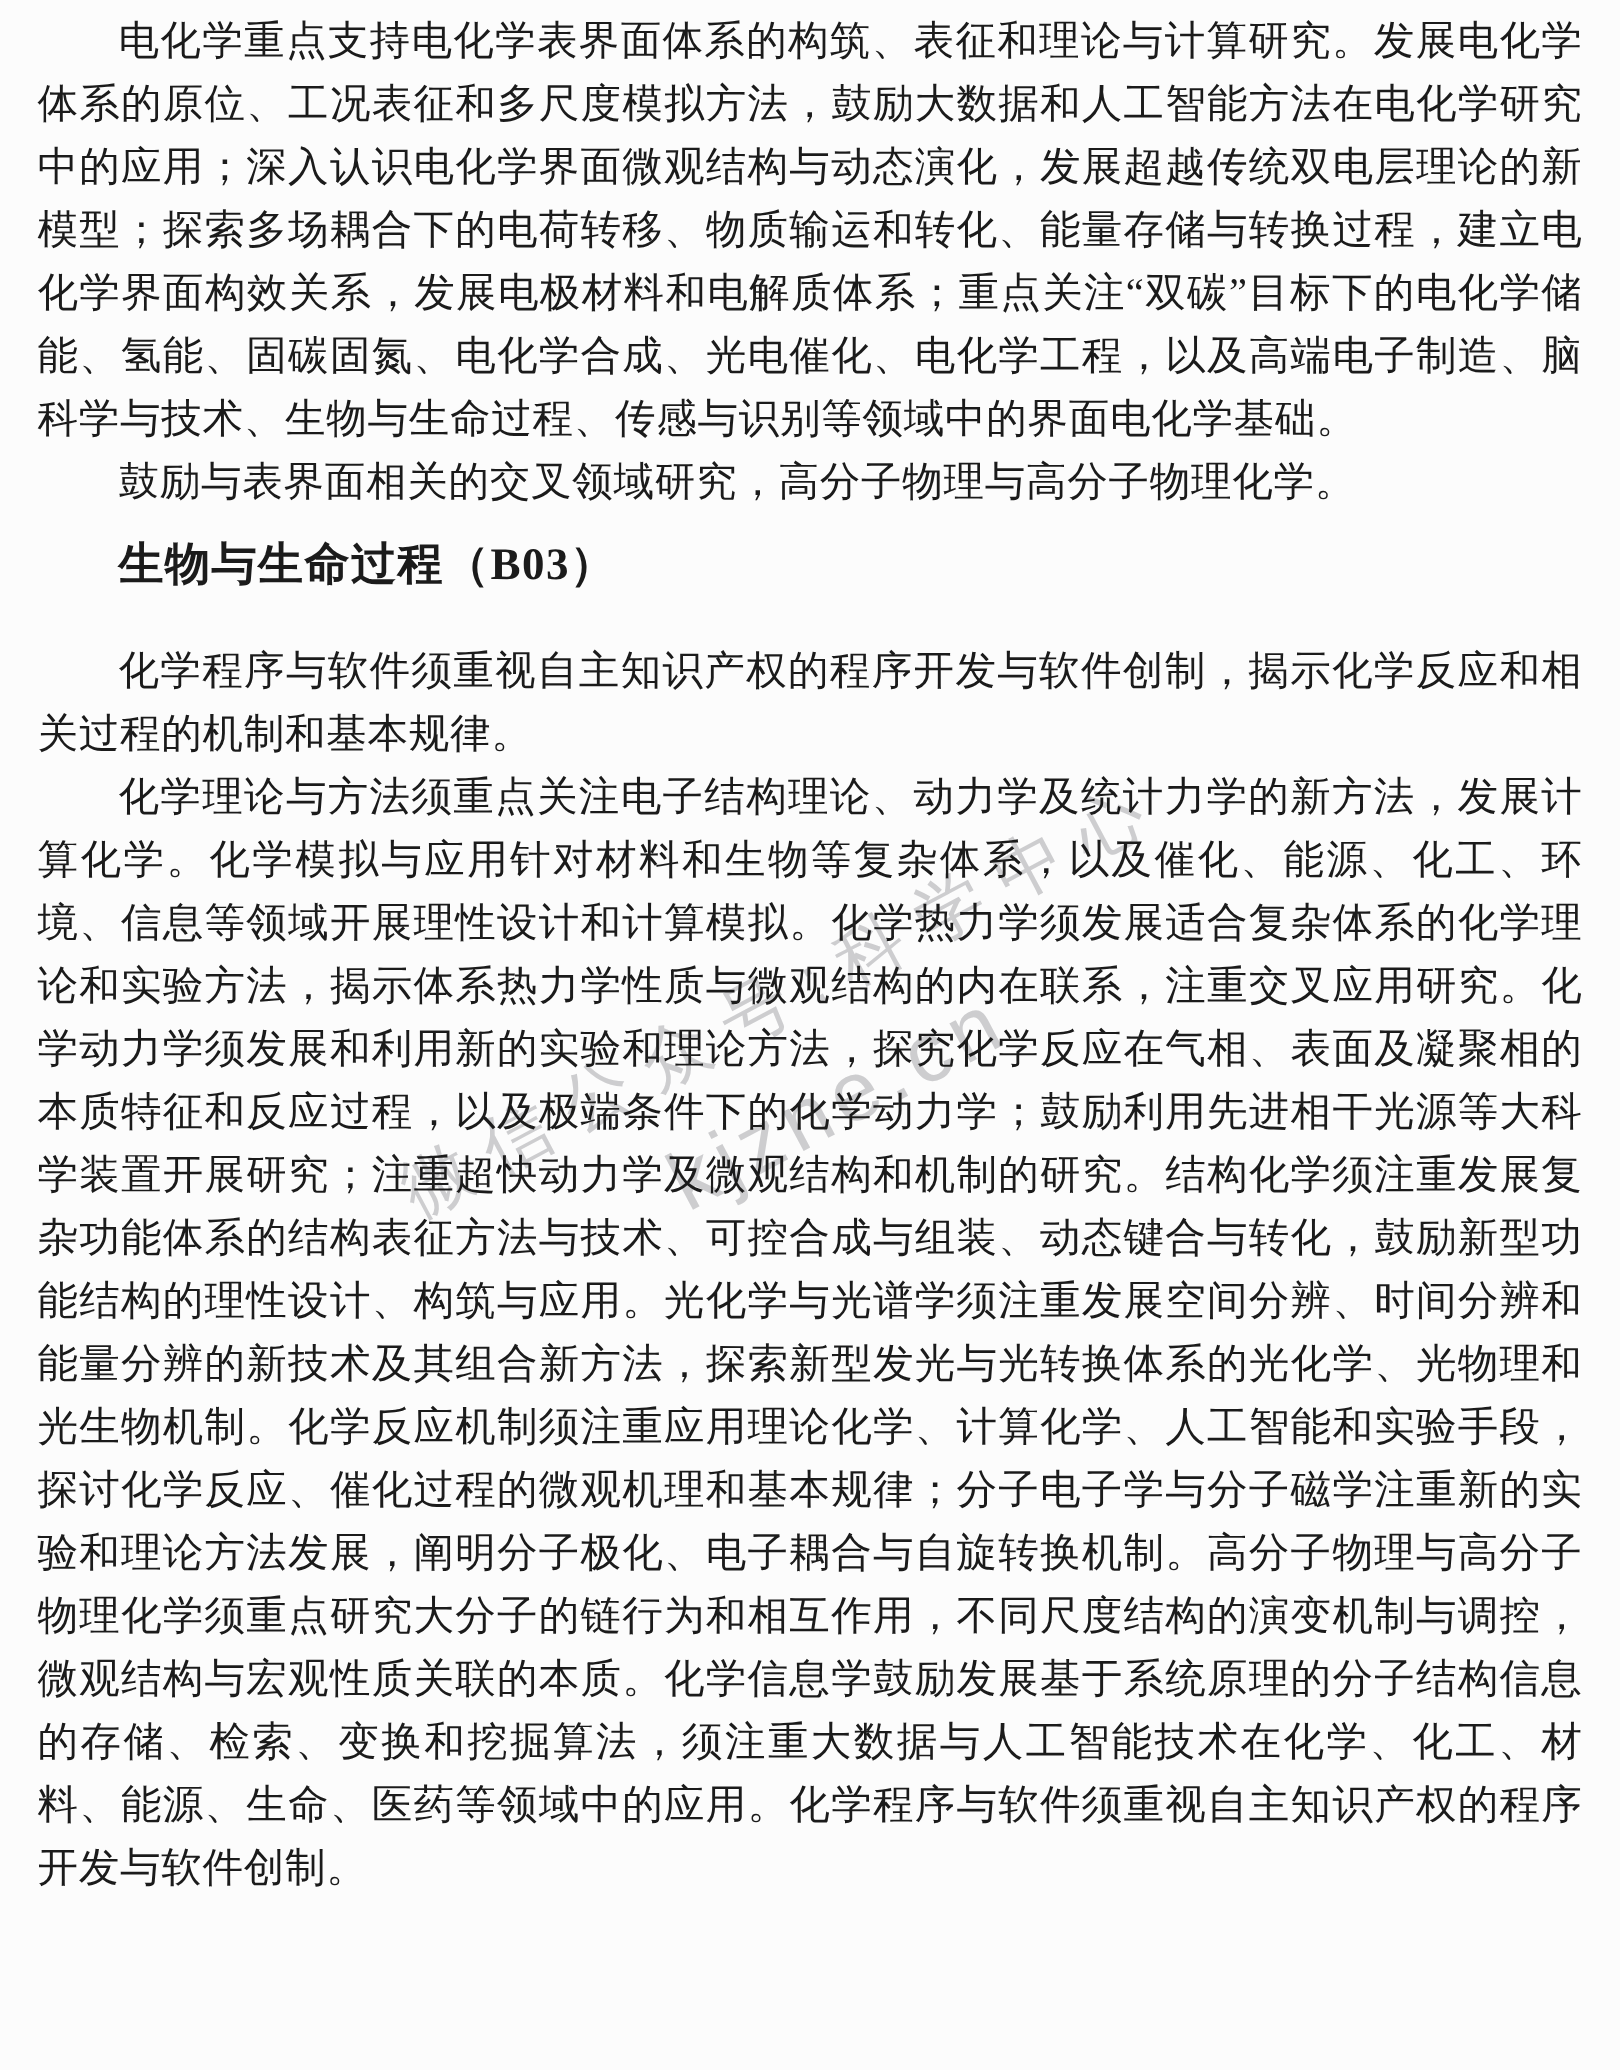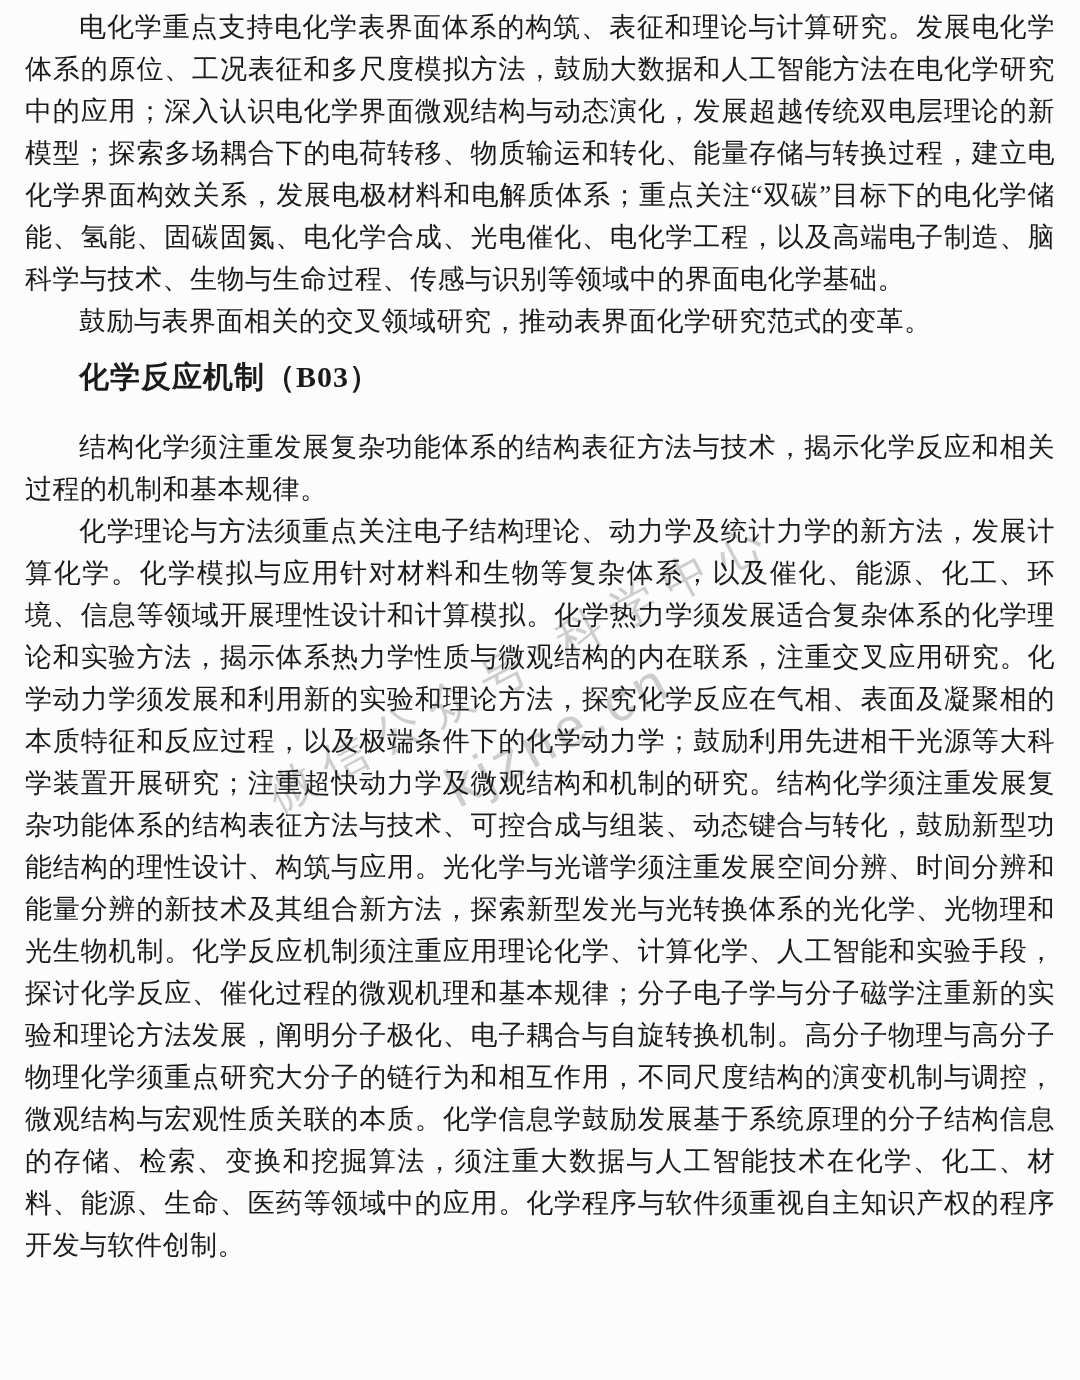--- a/index.html
+++ b/index.html
@@ -71,23 +71,23 @@
 <div class="page">
 
   <div class="watermark">
     <span class="wm-line1">微信公众号:科学中心</span>
     <span class="wm-line2">kjzne.cn</span>
   </div>
 
   <div class="text-layer">
     <p class="body-para">电化学重点支持电化学表界面体系的构筑、表征和理论与计算研究。发展电化学体系的原位、工况表征和多尺度模拟方法，鼓励大数据和人工智能方法在电化学研究中的应用；深入认识电化学界面微观结构与动态演化，发展超越传统双电层理论的新模型；探索多场耦合下的电荷转移、物质输运和转化、能量存储与转换过程，建立电化学界面构效关系，发展电极材料和电解质体系；重点关注“双碳”目标下的电化学储能、氢能、固碳固氮、电化学合成、光电催化、电化学工程，以及高端电子制造、脑科学与技术、生物与生命过程、传感与识别等领域中的界面电化学基础。</p>
 
-    <p class="body-para">鼓励与表界面相关的交叉领域研究，推动表界面化学研究范式的变革。</p>
+    <p class="body-para">鼓励与表界面相关的交叉领域研究，高分子物理与高分子物理化学。</p>
 
-    <h2 class="section-heading">化学反应机制（B03）</h2>
+    <h2 class="section-heading">生物与生命过程（B03）</h2>
 
-    <p class="body-para">结构化学须注重发展复杂功能体系的结构表征方法与技术，揭示化学反应和相关过程的机制和基本规律。</p>
+    <p class="body-para">化学程序与软件须重视自主知识产权的程序开发与软件创制，揭示化学反应和相关过程的机制和基本规律。</p>
 
 
     <p class="body-para">化学理论与方法须重点关注电子结构理论、动力学及统计力学的新方法，发展计算化学。化学模拟与应用针对材料和生物等复杂体系，以及催化、能源、化工、环境、信息等领域开展理性设计和计算模拟。化学热力学须发展适合复杂体系的化学理论和实验方法，揭示体系热力学性质与微观结构的内在联系，注重交叉应用研究。化学动力学须发展和利用新的实验和理论方法，探究化学反应在气相、表面及凝聚相的本质特征和反应过程，以及极端条件下的化学动力学；鼓励利用先进相干光源等大科学装置开展研究；注重超快动力学及微观结构和机制的研究。结构化学须注重发展复杂功能体系的结构表征方法与技术、可控合成与组装、动态键合与转化，鼓励新型功能结构的理性设计、构筑与应用。光化学与光谱学须注重发展空间分辨、时间分辨和能量分辨的新技术及其组合新方法，探索新型发光与光转换体系的光化学、光物理和光生物机制。化学反应机制须注重应用理论化学、计算化学、人工智能和实验手段，探讨化学反应、催化过程的微观机理和基本规律；分子电子学与分子磁学注重新的实验和理论方法发展，阐明分子极化、电子耦合与自旋转换机制。高分子物理与高分子物理化学须重点研究大分子的链行为和相互作用，不同尺度结构的演变机制与调控，微观结构与宏观性质关联的本质。化学信息学鼓励发展基于系统原理的分子结构信息的存储、检索、变换和挖掘算法，须注重大数据与人工智能技术在化学、化工、材料、能源、生命、医药等领域中的应用。化学程序与软件须重视自主知识产权的程序开发与软件创制。</p>
   </div>
 
 </div>
 
 </body></html>

